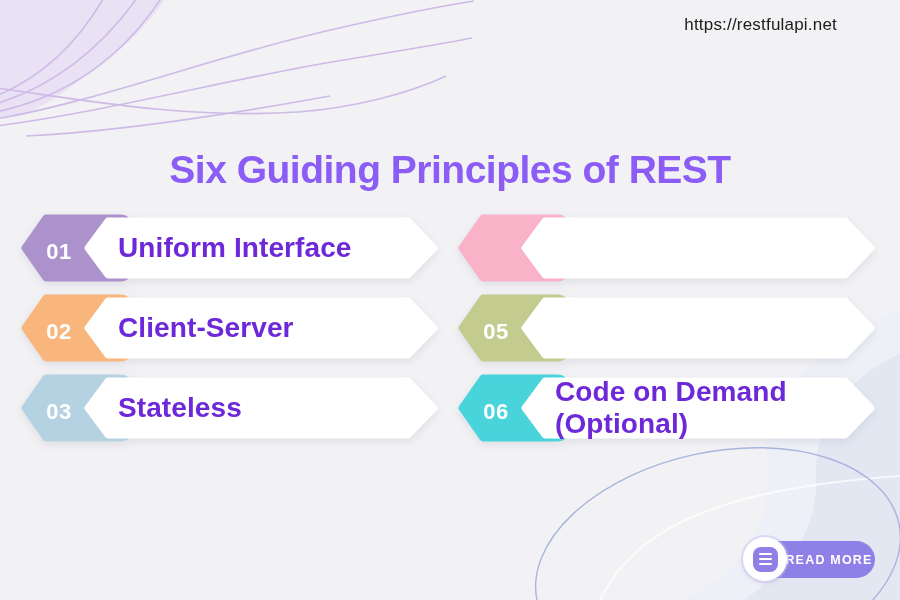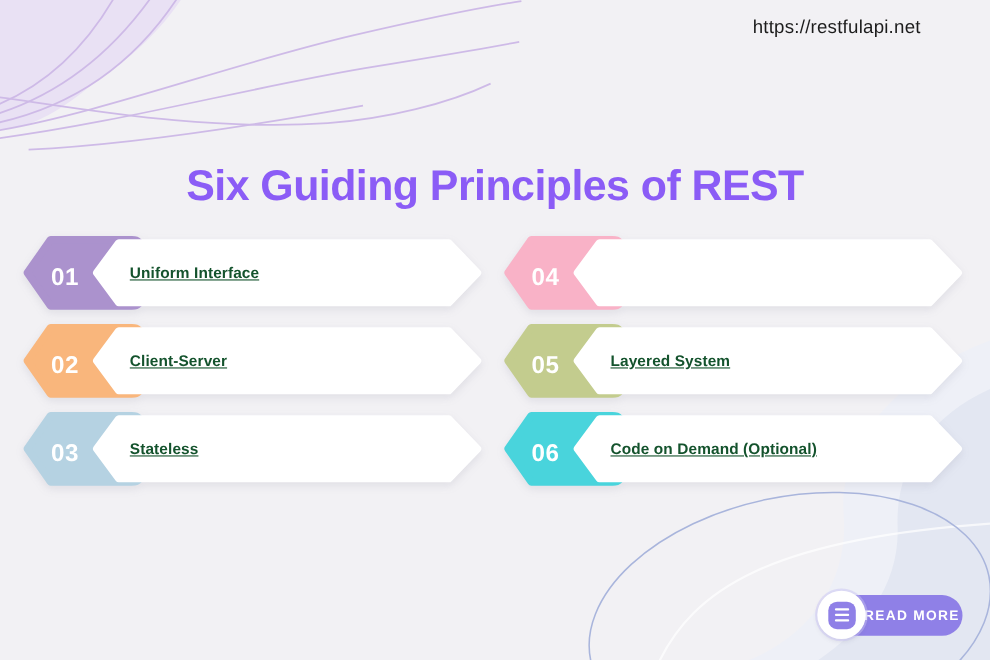--- a/index.html
+++ b/index.html
@@ -36,21 +36,21 @@
   .item svg{position:absolute;left:0;top:0;overflow:visible;
     filter:drop-shadow(0 3px 4px rgba(90,90,120,.12));}
   .item .num{
     position:absolute;left:12px;top:0;width:58px;height:76px;
     display:flex;align-items:center;justify-content:center;
     font-size:22px;font-weight:bold;color:#ffffff;letter-spacing:.5px;
   }
   .item .lbl{
     position:absolute;left:100px;right:30px;top:0;height:68px;
     display:flex;align-items:center;
-    font-size:14px;font-weight:bold;color:#14532d;letter-spacing:.1px;text-decoration:underline;
+    font-size:28px;font-weight:bold;color:#6d28d9;letter-spacing:.1px;
   }
 
   
   .readmore{position:absolute;left:740px;top:534px;width:112px;height:50px;cursor:pointer;}
   .rm-pill{
     position:absolute;left:17px;top:7px;width:92px;height:37px;
     background:#8f80e7;border-radius:19px;
     display:flex;align-items:center;justify-content:center;
     padding-left:26px;box-sizing:content-box;text-align:center;
   }
@@ -123,30 +123,28 @@
     </svg>
     <span class="num">03</span>
     <span class="lbl">Stateless</span>
   </div>
 
   <div class="item" style="left:455px;top:214px">
     <svg width="424" height="68" viewBox="0 0 424 68">
       <path stroke-width="7" stroke-linejoin="round" d="M28,4 L102,4 Q110,4 110,13 L110,55 Q110,64 102,64 L28,64 L7,34 Z" fill="#f9b2c7" stroke="#f9b2c7"></path>
       <path stroke-width="7" stroke-linejoin="round" d="M90,7 L390,7 L416,34 L390,61 L90,61 L70,34 Z" fill="#ffffff" stroke="#ffffff"></path>
     </svg>
-    <span class="num">04</span>
   </div>
 
   <div class="item" style="left:455px;top:294px">
     <svg width="424" height="68" viewBox="0 0 424 68">
       <path stroke-width="7" stroke-linejoin="round" d="M28,4 L102,4 Q110,4 110,13 L110,55 Q110,64 102,64 L28,64 L7,34 Z" fill="#c3cc8e" stroke="#c3cc8e"></path>
       <path stroke-width="7" stroke-linejoin="round" d="M90,7 L390,7 L416,34 L390,61 L90,61 L70,34 Z" fill="#ffffff" stroke="#ffffff"></path>
     </svg>
     <span class="num">05</span>
-    <span class="lbl">Layered System</span>
   </div>
 
   <div class="item" style="left:455px;top:374px">
     <svg width="424" height="68" viewBox="0 0 424 68">
       <path stroke-width="7" stroke-linejoin="round" d="M28,4 L102,4 Q110,4 110,13 L110,55 Q110,64 102,64 L28,64 L7,34 Z" fill="#49d4dc" stroke="#49d4dc"></path>
       <path stroke-width="7" stroke-linejoin="round" d="M90,7 L390,7 L416,34 L390,61 L90,61 L70,34 Z" fill="#ffffff" stroke="#ffffff"></path>
     </svg>
     <span class="num">06</span>
     <span class="lbl">Code on Demand (Optional)</span>
   </div>

